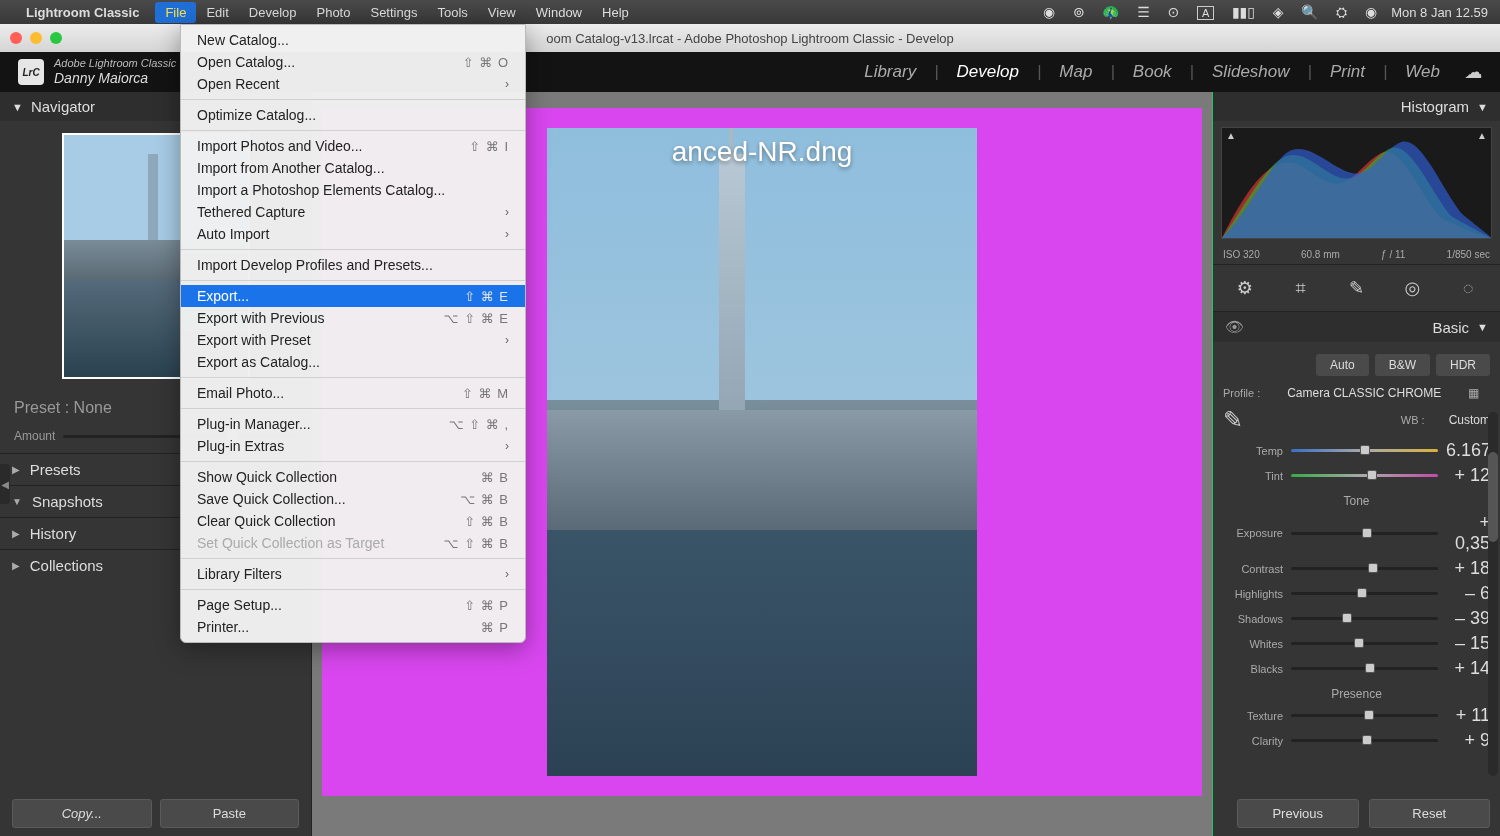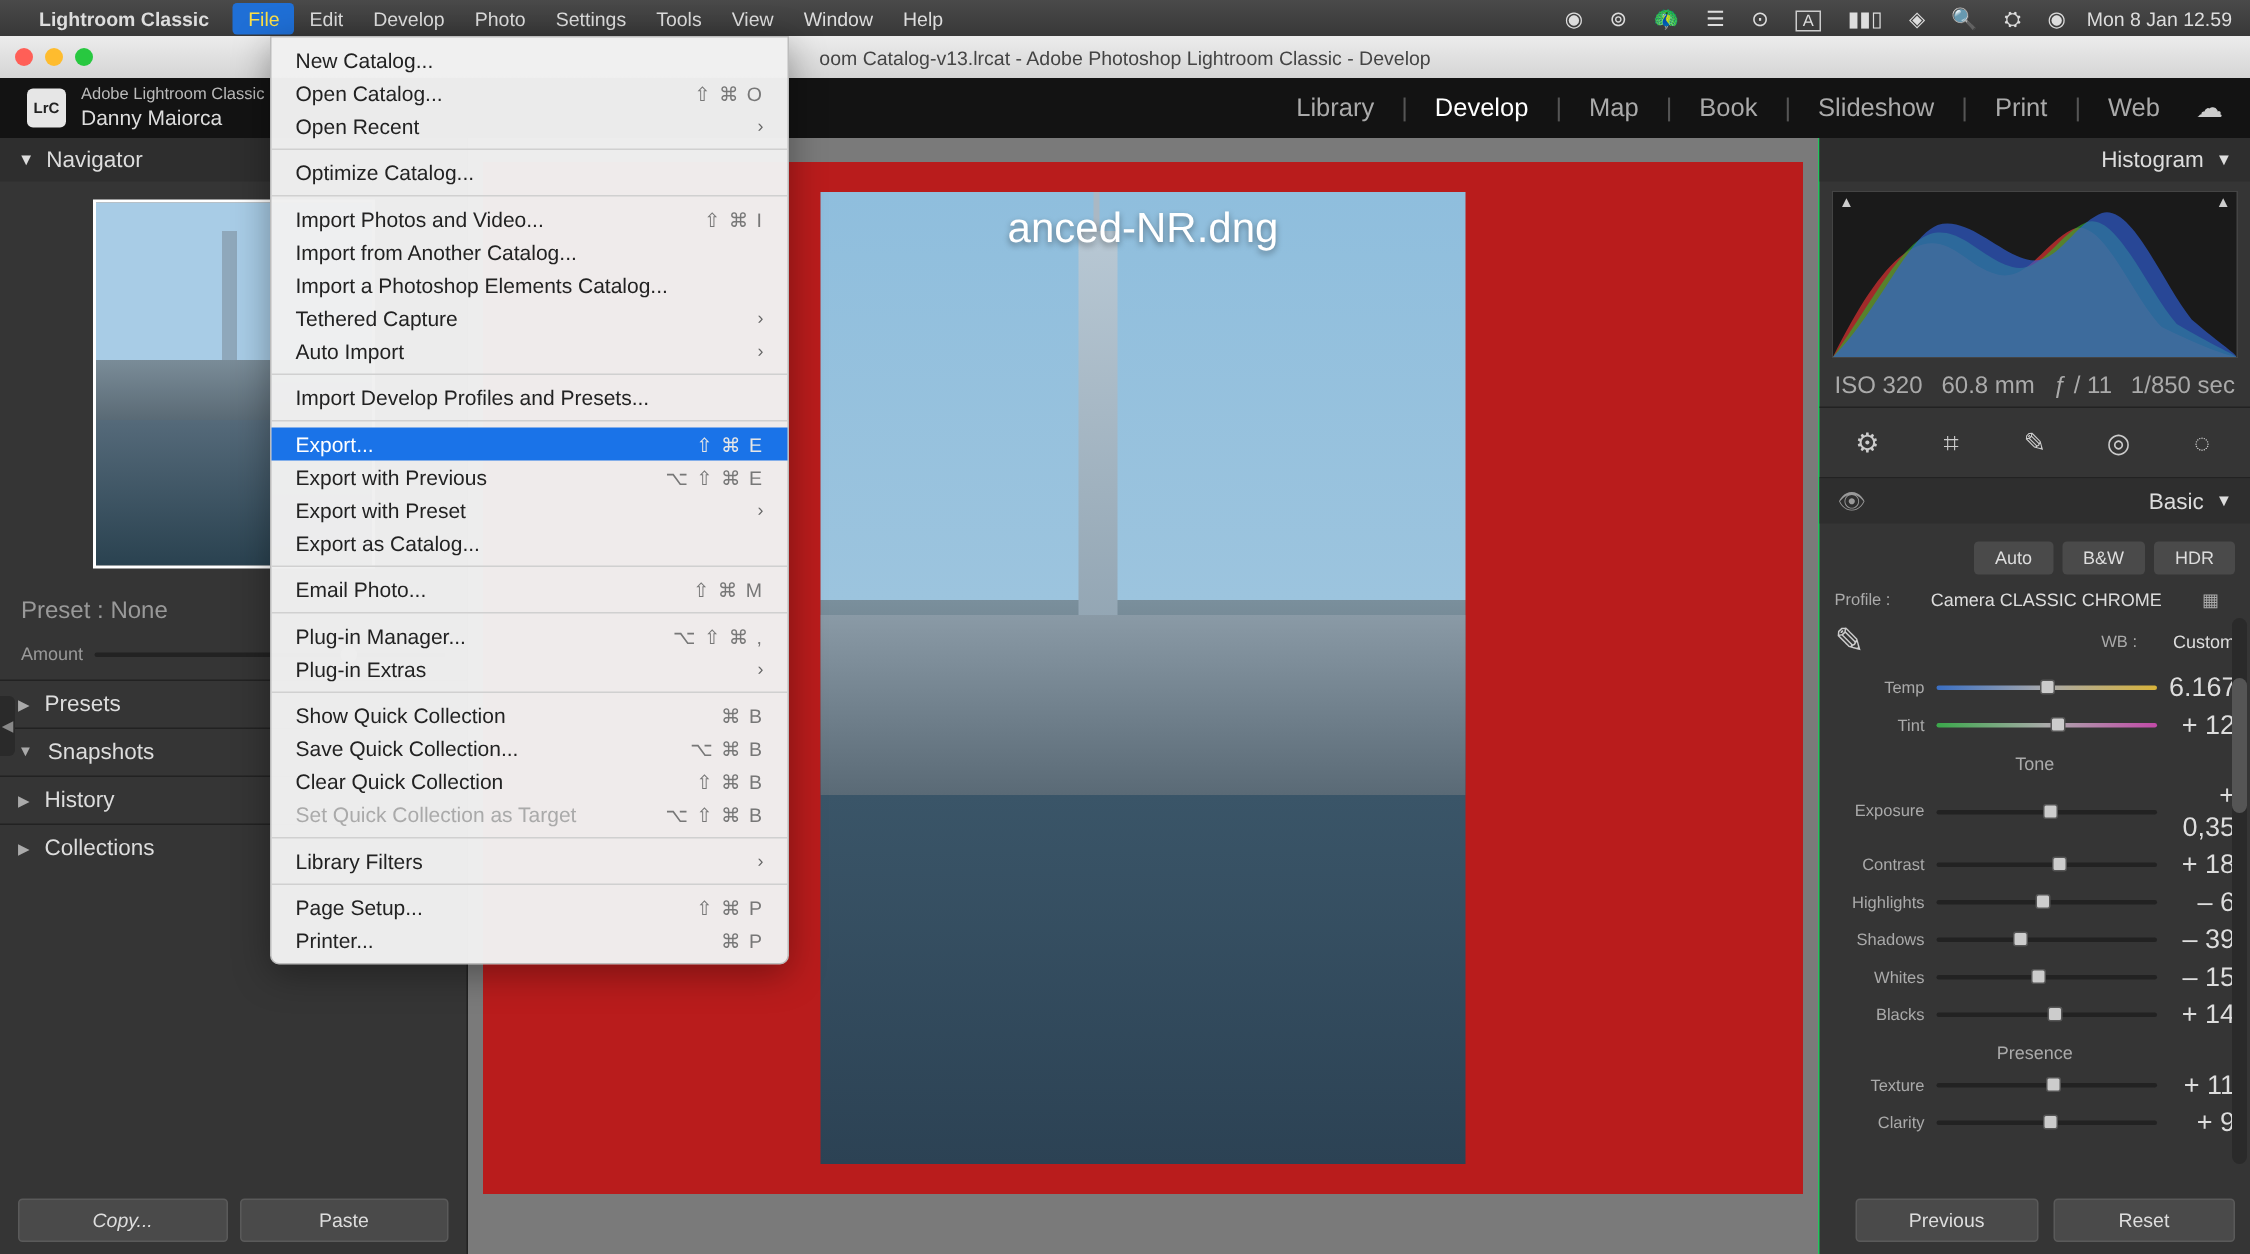--- a/index.html
+++ b/index.html
@@ -16,21 +16,21 @@
 .mac-menubar .datetime { margin-left: 14px; }
 
 
 .window-titlebar { height: 28px; background: linear-gradient(#ececec,#d5d5d5); display: flex; align-items: center; font-size: 13px; color: #444; padding-left: 10px; position: relative; }
 .traffic { display: flex; gap: 8px; align-items: center; }
 .traffic .dot { width: 12px; height: 12px; border-radius: 50%; }
 .dot.red{background:#ff5f57;} .dot.yellow{background:#febc2e;} .dot.green{background:#28c840;}
 .window-title { position: absolute; left: 50%; transform: translateX(-50%); white-space: nowrap; }
 
 
-.app-header { height: 40px; background: #131313; display: flex; align-items: center; padding: 0 18px; }
+.app-header { height: 40px; background: #131313; display: flex; align-items: center; padding: 0 18px; font-style: italic; }
 .app-logo { width: 26px; height: 26px; background: #e6e6e6; color:#222; font-size:10px; font-weight:700; display:flex; align-items:center; justify-content:center; border-radius:4px; margin-right:10px;}
 .app-id { color:#bbb; font-size:11px; line-height:1.2; }
 .app-id .user { color:#ddd; font-size:14px; }
 .modules { margin-left:auto; display:flex; align-items:center; gap:18px; color:#aaa; font-size:17px; }
 .modules .mod { cursor:pointer; }
 .modules .mod.active { color:#fff; font-weight:500; }
 .modules .sep { color:#555; }
 .cloud-icon { color:#ccc; font-size:18px; margin-left:6px;}
 
 .workspace { position: absolute; top: 92px; bottom: 0; left: 0; right: 0; display: flex; background:#333;}
@@ -66,26 +66,26 @@
 .dd-sep{height:1px;background:#d0d0d0;margin:4px 0;}
 
 
 .photo { width:430px; height:648px; background:linear-gradient(to bottom,#8fbedd 0%,#9cc4de 42%,#7a8f9c 42%,#6a7d88 50%,#3a5568 62%,#2c4254 100%); position:relative; overflow:hidden;}
 .photo .overlay-text{position:absolute;top:8px;left:50%;transform:translateX(-50%);color:#fff;font-size:28px;font-weight:500;text-shadow:0 2px 4px rgba(0,0,0,0.4);}
 .photo .tower{position:absolute;left:40%;top:4%;width:26px;height:290px;background:linear-gradient(#b8c8d4,#8fa2b0);}
 .photo .tower::before{content:"";position:absolute;top:-30px;left:10px;width:4px;height:30px;background:#aab8c4;}
 .photo .buildings{position:absolute;bottom:38%;left:0;right:0;height:120px;background:linear-gradient(#8a9aa6,#5a6a76);}
 
 .center-bg{position:absolute;inset:0;background:#7a7a7a;}
-.center-inner{position:absolute;top:16px;bottom:40px;left:10px;right:10px;background:#b91c1c;display:flex;align-items:center;justify-content:center;text-align:right;}
+.center-inner{position:absolute;top:16px;bottom:40px;left:10px;right:10px;background:#d946ef;display:flex;align-items:center;justify-content:center;text-align:right;}
 
 
 .histogram{height:112px;margin:6px 8px;background:#1a1a1a;border:1px solid #444;position:relative;overflow:hidden;}
 .histogram svg{width:100%;height:100%;}
-.histo-meta{display:flex;justify-content:space-between;padding:4px 10px;font-size:16px;color:#aaa;}
+.histo-meta{display:flex;justify-content:space-between;padding:4px 10px;font-size:10px;color:#aaa;}
 .orig-row{padding:4px 10px 8px;font-size:12px;color:#aaa;display:flex;align-items:center;gap:6px;}
 .orig-row .cb{width:11px;height:11px;border:1px solid #888;}
 
 .tool-strip{display:flex;justify-content:space-around;padding:8px 4px;border-top:1px solid #222;border-bottom:1px solid #222;}
 .tool-strip .tool{width:30px;height:30px;color:#ccc;display:flex;align-items:center;justify-content:center;font-size:18px;}
 
 .basic-body{padding:6px 10px;font-size:12px;color:#ccc;}
 .pill-row{display:flex;gap:6px;justify-content:flex-end;margin:6px 0 10px;}
 .pill{background:#4a4a4a;color:#ddd;padding:4px 14px;border-radius:3px;font-size:12px;}
 .kv-row{display:flex;align-items:center;justify-content:space-between;margin:6px 0;}

